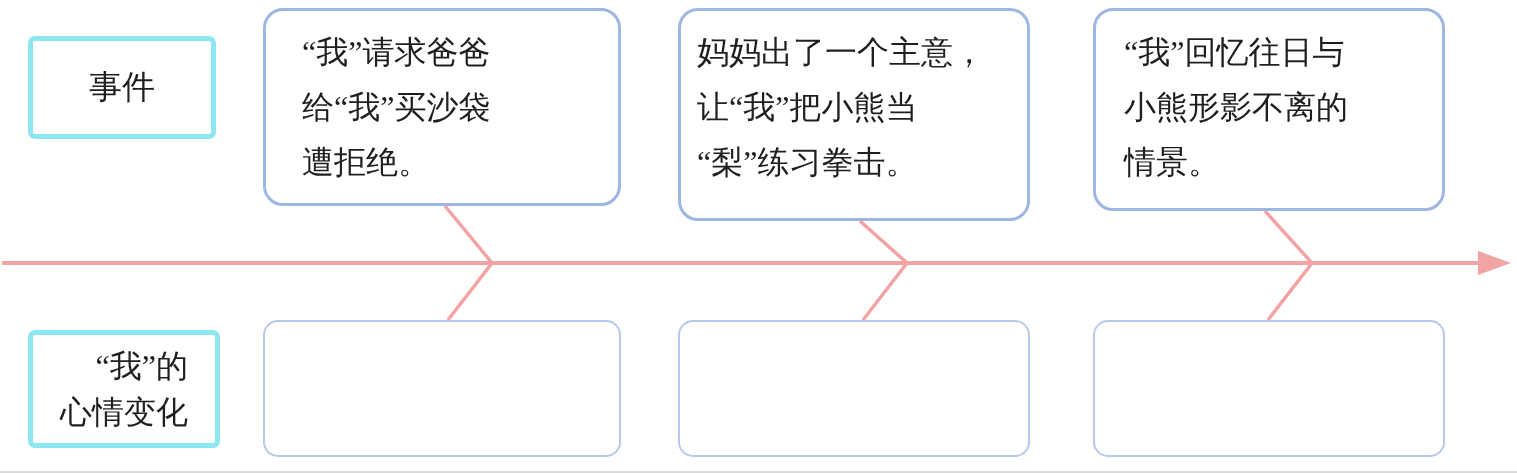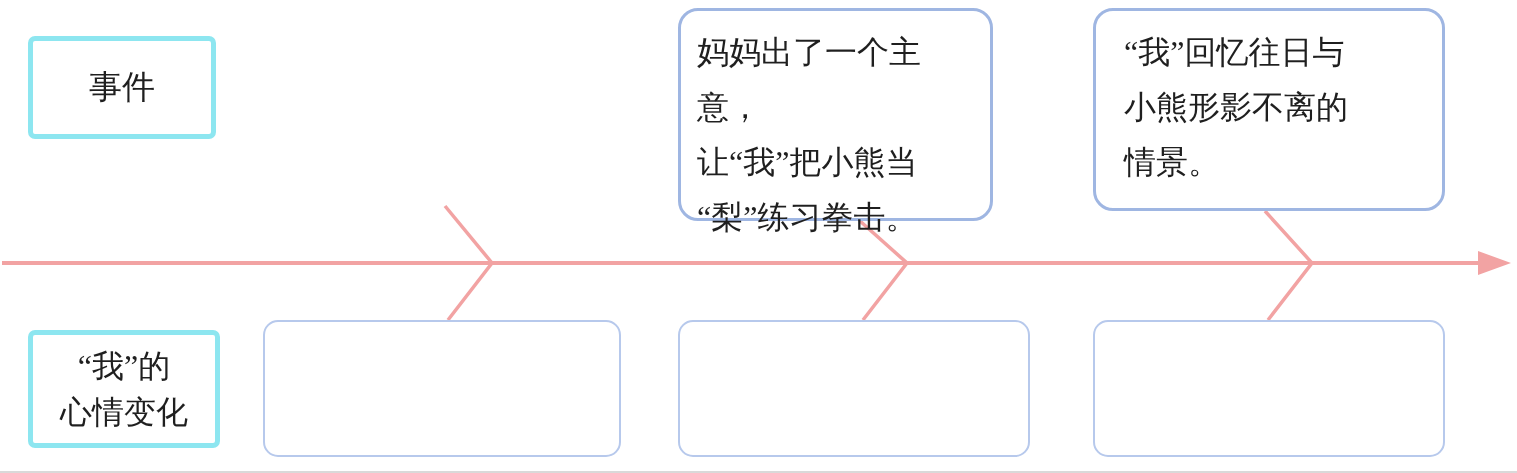--- a/index.html
+++ b/index.html
@@ -26,32 +26,32 @@
     background: #ffffff;
     display: flex;
     align-items: center;
     justify-content: center;
     text-align: center;
     font-size: 33px;
     line-height: 1.45;
     white-space: pre-line;
   }
   .events-label { left: 28px; top: 36px; width: 188px; height: 103px; }
-  .mood-label  { left: 28px; top: 330px; width: 192px; height: 118px; font-size: 32px; }
+  .mood-label  { left: 28px; top: 330px; width: 192px; height: 118px; font-size: 32px; text-align: right; }
   .event-box {
     position: absolute;
     border: 3px solid var(--event-border, #9fb6e2);
     border-radius: 20px;
     background: #ffffff;
     font-size: 32px;
     line-height: 1.72;
     white-space: pre-line;
   }
   .event-1 { left: 263px; top: 8px;  width: 358px; height: 198px; padding: 14px 20px 0 36px; }
-  .event-2 { left: 678px; top: 8px;  width: 315px; height: 213px; padding: 14px 8px 0 16px; }
+  .event-2 { left: 678px; top: 8px;  width: 352px; height: 213px; padding: 14px 8px 0 16px; }
   .event-3 { left: 1093px; top: 8px; width: 352px; height: 203px; padding: 14px 28px 0 28px; }
   .answer-box {
     position: absolute;
     border: 2.5px solid var(--answer-border, #b7c9ec);
     border-radius: 15px;
     background: #ffffff;
   }
   .answer-1 { left: 263px;  top: 320px; width: 358px; height: 137px; }
   .answer-2 { left: 678px;  top: 320px; width: 352px; height: 137px; }
   .answer-3 { left: 1093px; top: 320px; width: 352px; height: 137px; }
@@ -70,20 +70,23 @@
   <svg class="connector-layer" viewBox="0 0 1517 473">
     <line x1="2" y1="263" x2="1492" y2="263" stroke-width="4" stroke="#f2a3a3"></line>
     <polygon points="1478,251 1511,263 1478,275" fill="#f2a3a3"></polygon>
     <polyline points="445,206 492,263 448,320" fill="none" stroke-width="3.5" stroke="#f2a3a3"></polyline>
     <polyline points="860,221 907,263 863,320" fill="none" stroke-width="3.5" stroke="#f2a3a3"></polyline>
     <polyline points="1265,211 1312,263 1268,320" fill="none" stroke-width="3.5" stroke="#f2a3a3"></polyline>
   </svg>
 
   <div class="label-box events-label">事件</div>
 
+  <div class="event-box event-1">“我”请求爸爸
+给“我”买沙袋
+遭拒绝。</div>
 
   <div class="event-box event-2">妈妈出了一个主意，
 让“我”把小熊当
 “梨”练习拳击。</div>
 
   <div class="event-box event-3">“我”回忆往日与
 小熊形影不离的
 情景。</div>
 
   <div class="label-box mood-label">“我”的

